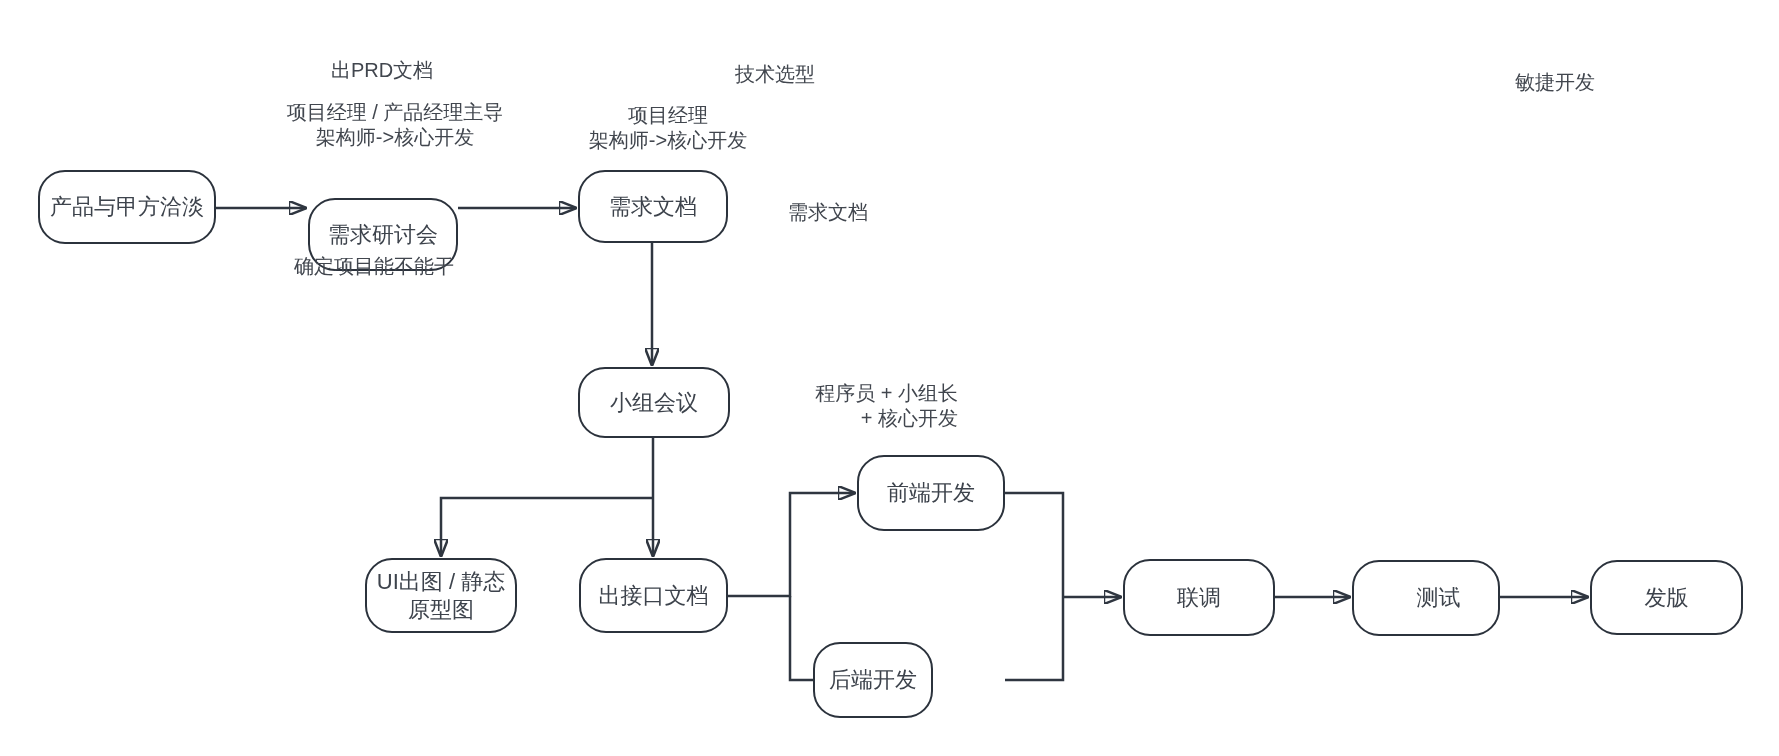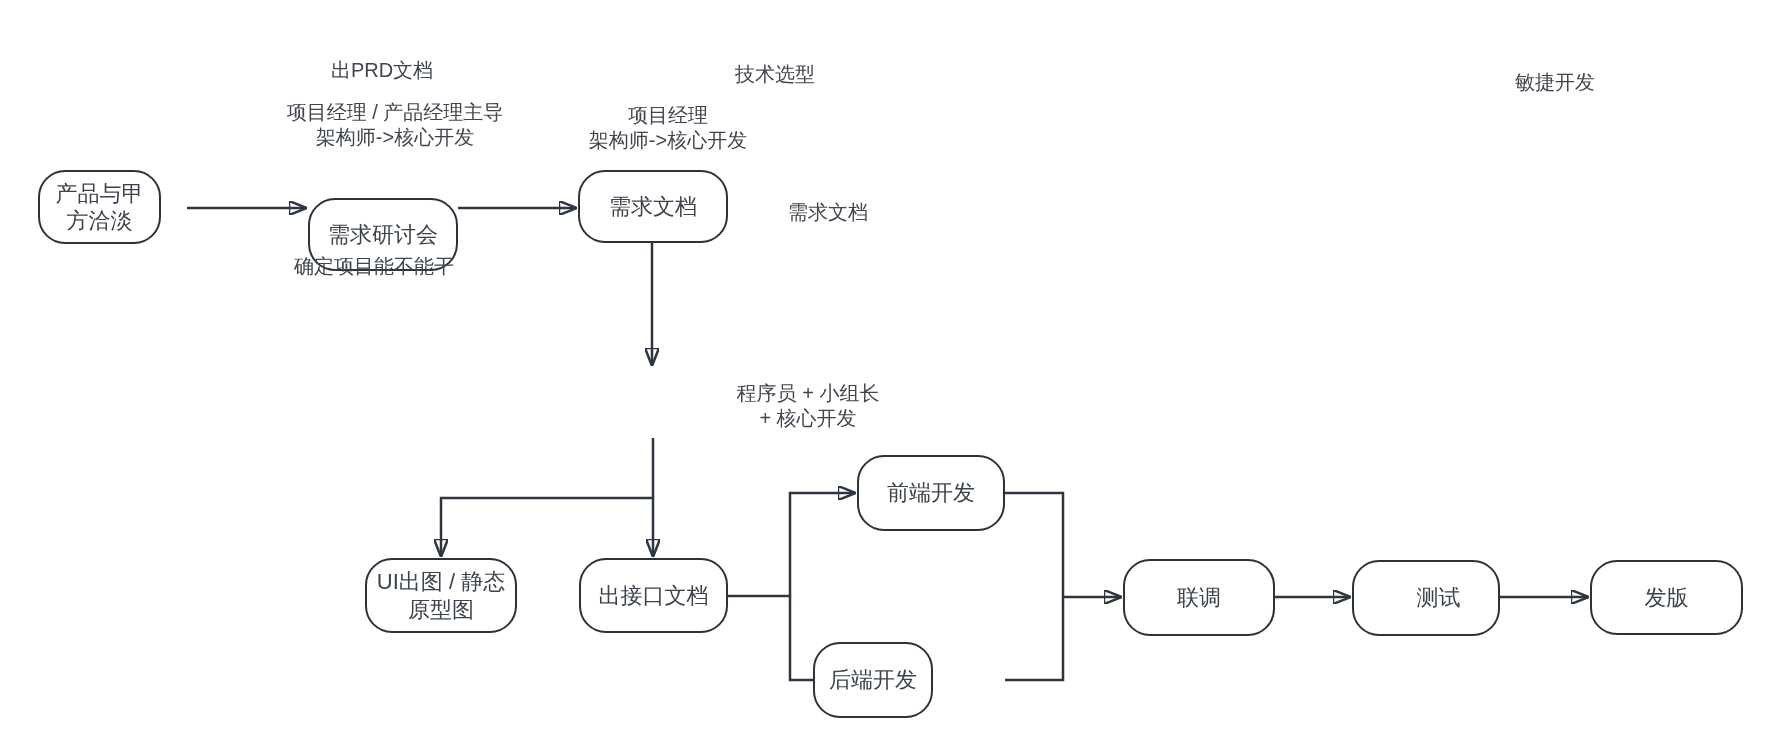--- a/index.html
+++ b/index.html
@@ -69,26 +69,27 @@
     <path d="M653,498 L441,498 L441,556" marker-end="url(#arrow)"></path>
     <path d="M728,596 L790,596 L790,493 L855,493" marker-end="url(#arrow)"></path>
     <path d="M790,596 L790,680 L855,680" marker-end="url(#arrow)"></path>
     <path d="M1005,493 L1063,493 L1063,597"></path>
     <path d="M1005,680 L1063,680 L1063,597"></path>
     <path d="M1063,597 L1121,597" marker-end="url(#arrow)"></path>
     <path d="M1275,597 L1350,597" marker-end="url(#arrow)"></path>
     <path d="M1500,597 L1588,597" marker-end="url(#arrow)"></path>
   </svg>
 
-  <div class="node" style="left:38px; top:170px; width:123px; height:74px;">产品与甲方洽淡</div>
+  <div class="node" style="left:38px; top:170px; width:178px; height:74px;">产品与甲方洽淡</div>
 
   <div class="node" style="left:308px; top:170px; width:150px; height:73px;margin-top:28px;">需求研讨会</div>
 
   <div class="node" style="left:578px; top:170px; width:150px; height:73px;">需求文档</div>
 
+  <div class="node" style="left:578px; top:367px; width:152px; height:71px;">小组会议</div>
 
   <div class="node" style="left:365px; top:558px; width:152px; height:75px;">UI出图 / 静态原型图</div>
 
   <div class="node" style="left:579px; top:558px; width:149px; height:75px;text-align:right;">出接口文档</div>
 
   <div class="node" style="left:857px; top:455px; width:148px; height:76px;">前端开发</div>
 
   <div class="node" style="left:813px; top:642px; width:120px; height:76px;">后端开发</div>
 
   <div class="node" style="left:1123px; top:559px; width:152px; height:77px;">联调</div>
@@ -106,16 +107,16 @@
 
   <div class="annotation" style="left:518px; top:103px; width:300px;">项目经理
 架构师-&gt;核心开发</div>
 
   <div class="annotation" style="left:748px; top:200px; width:160px;">需求文档</div>
 
   <div class="annotation" style="left:1475px; top:70px; width:160px;">敏捷开发</div>
 
   <div class="annotation" style="left:224px; top:254px; width:300px;">确定项目能不能干</div>
 
-  <div class="annotation" style="left:658px; top:381px; width:300px;">程序员 + 小组长
+  <div class="annotation" style="left:658px; top:381px; width:300px;text-align:right;">程序员 + 小组长
 + 核心开发</div>
 
 </div>
 
 </body></html>

